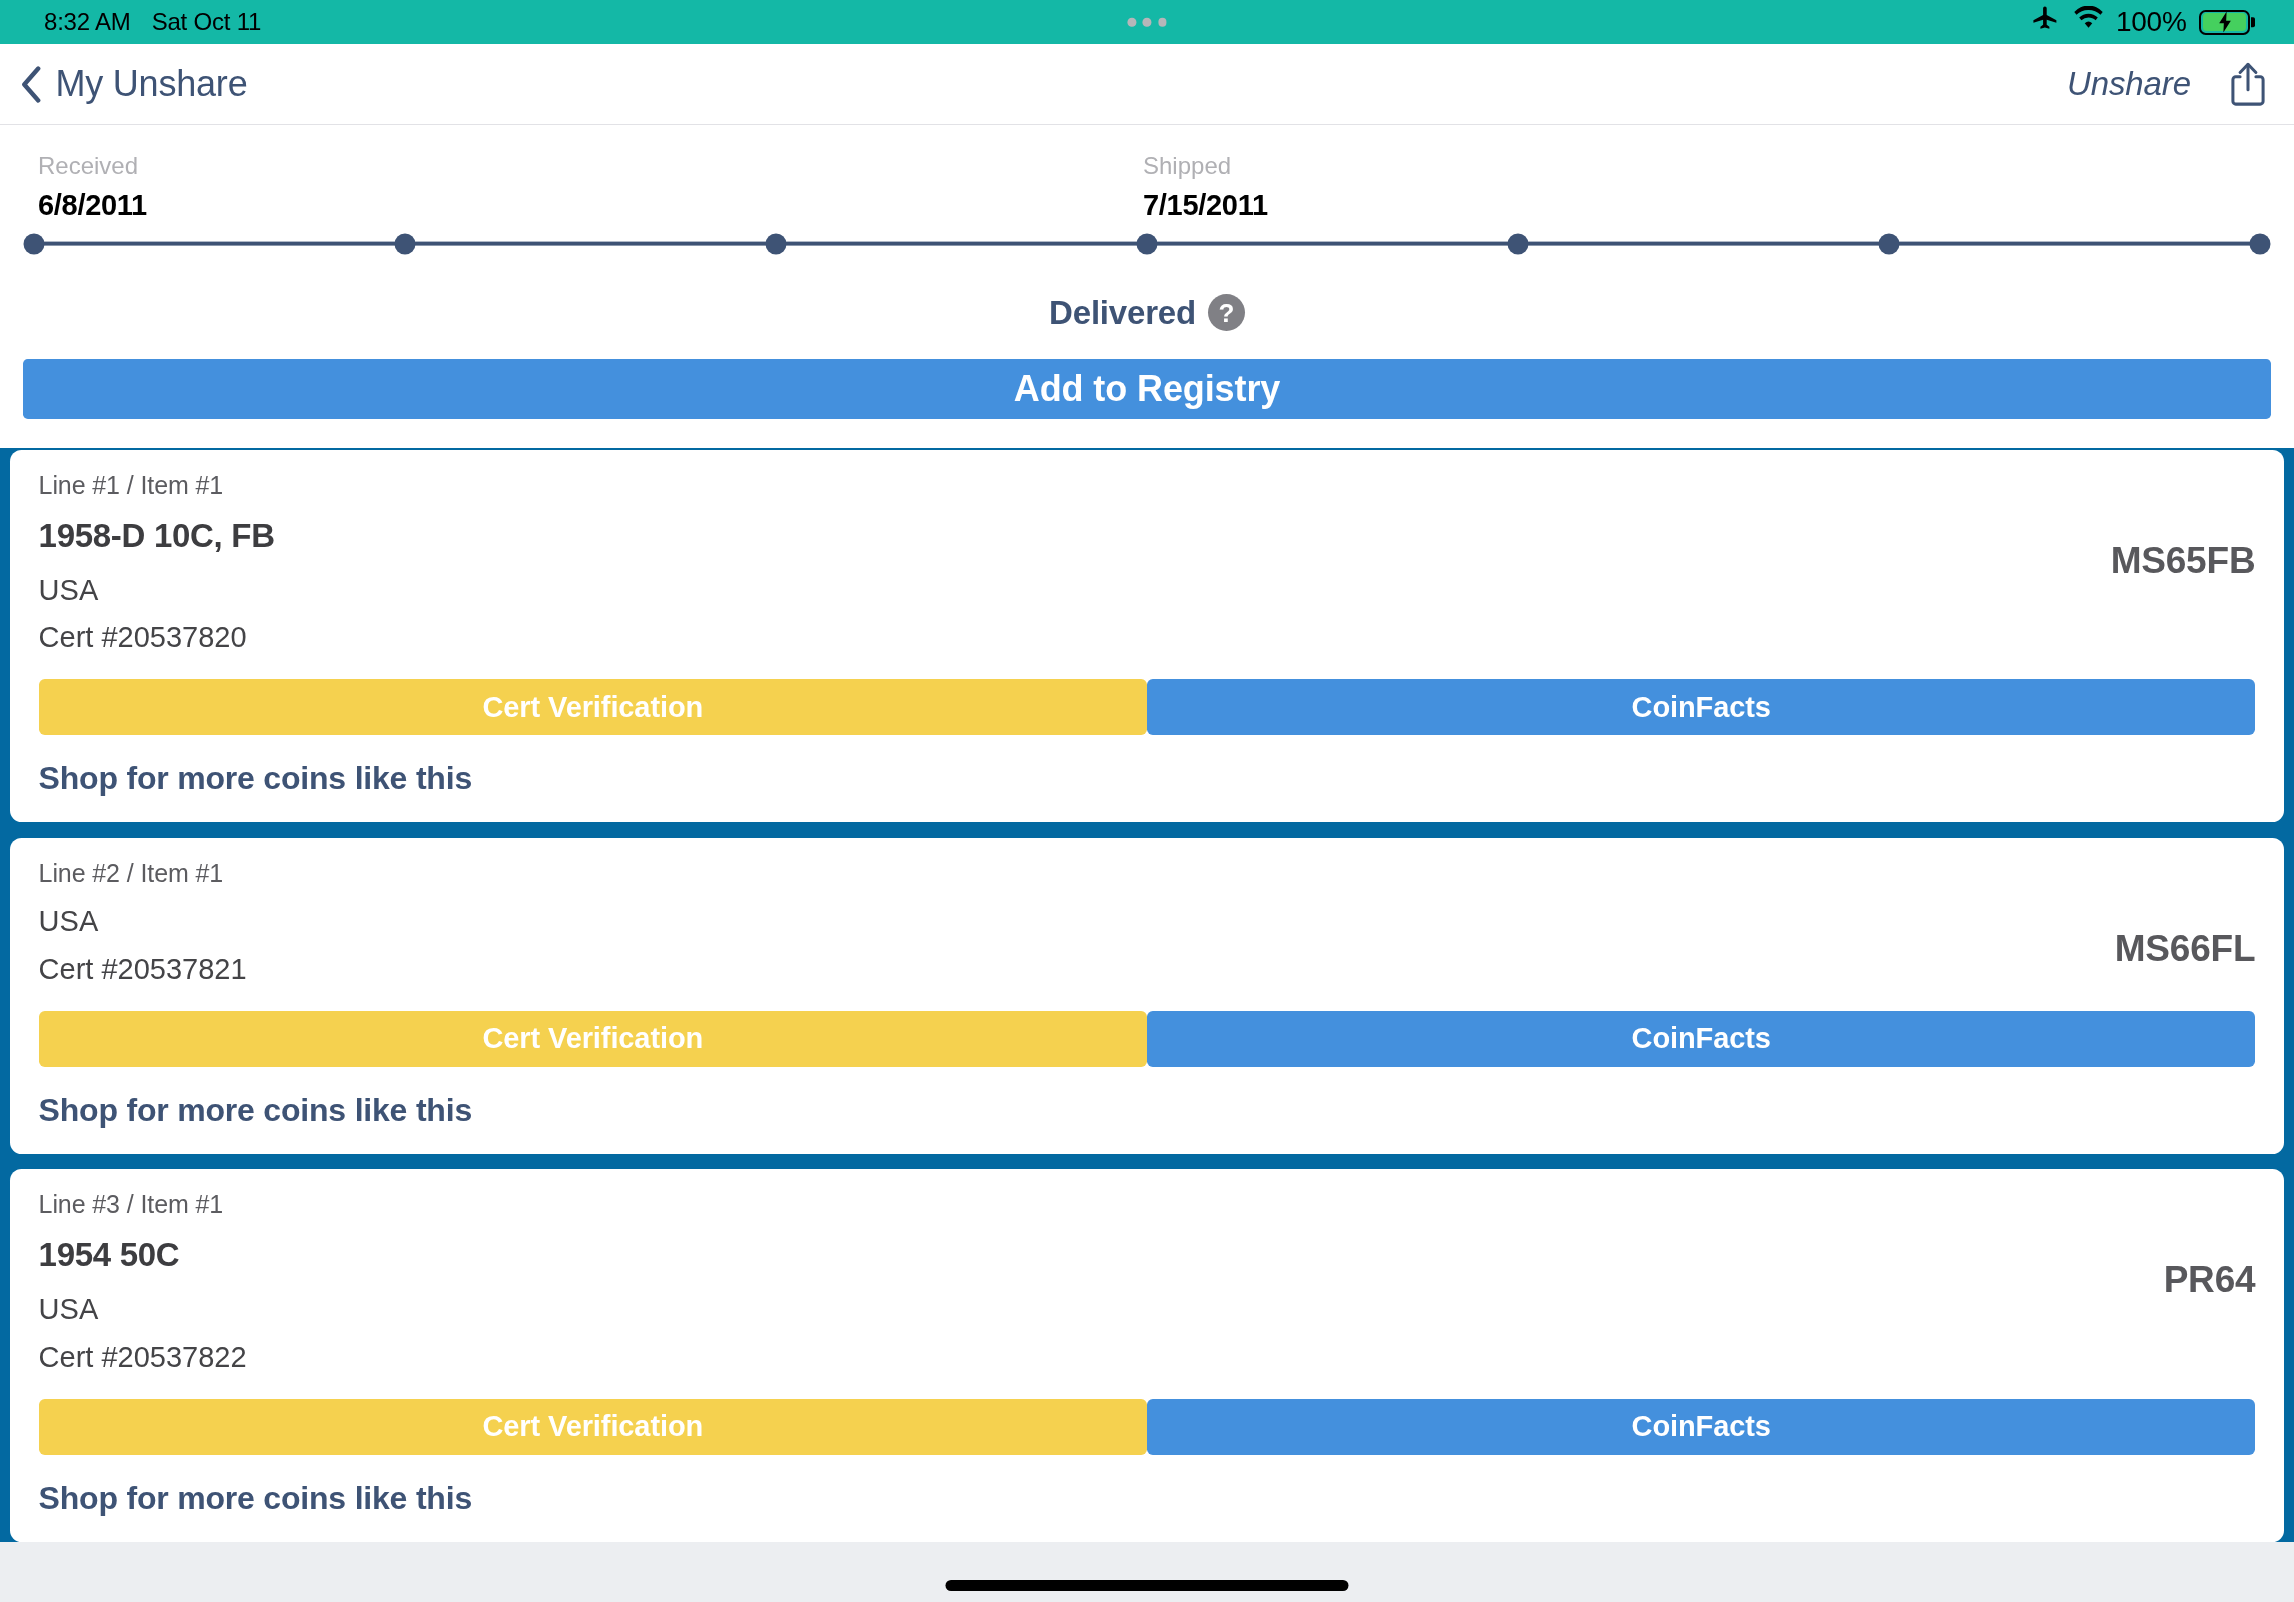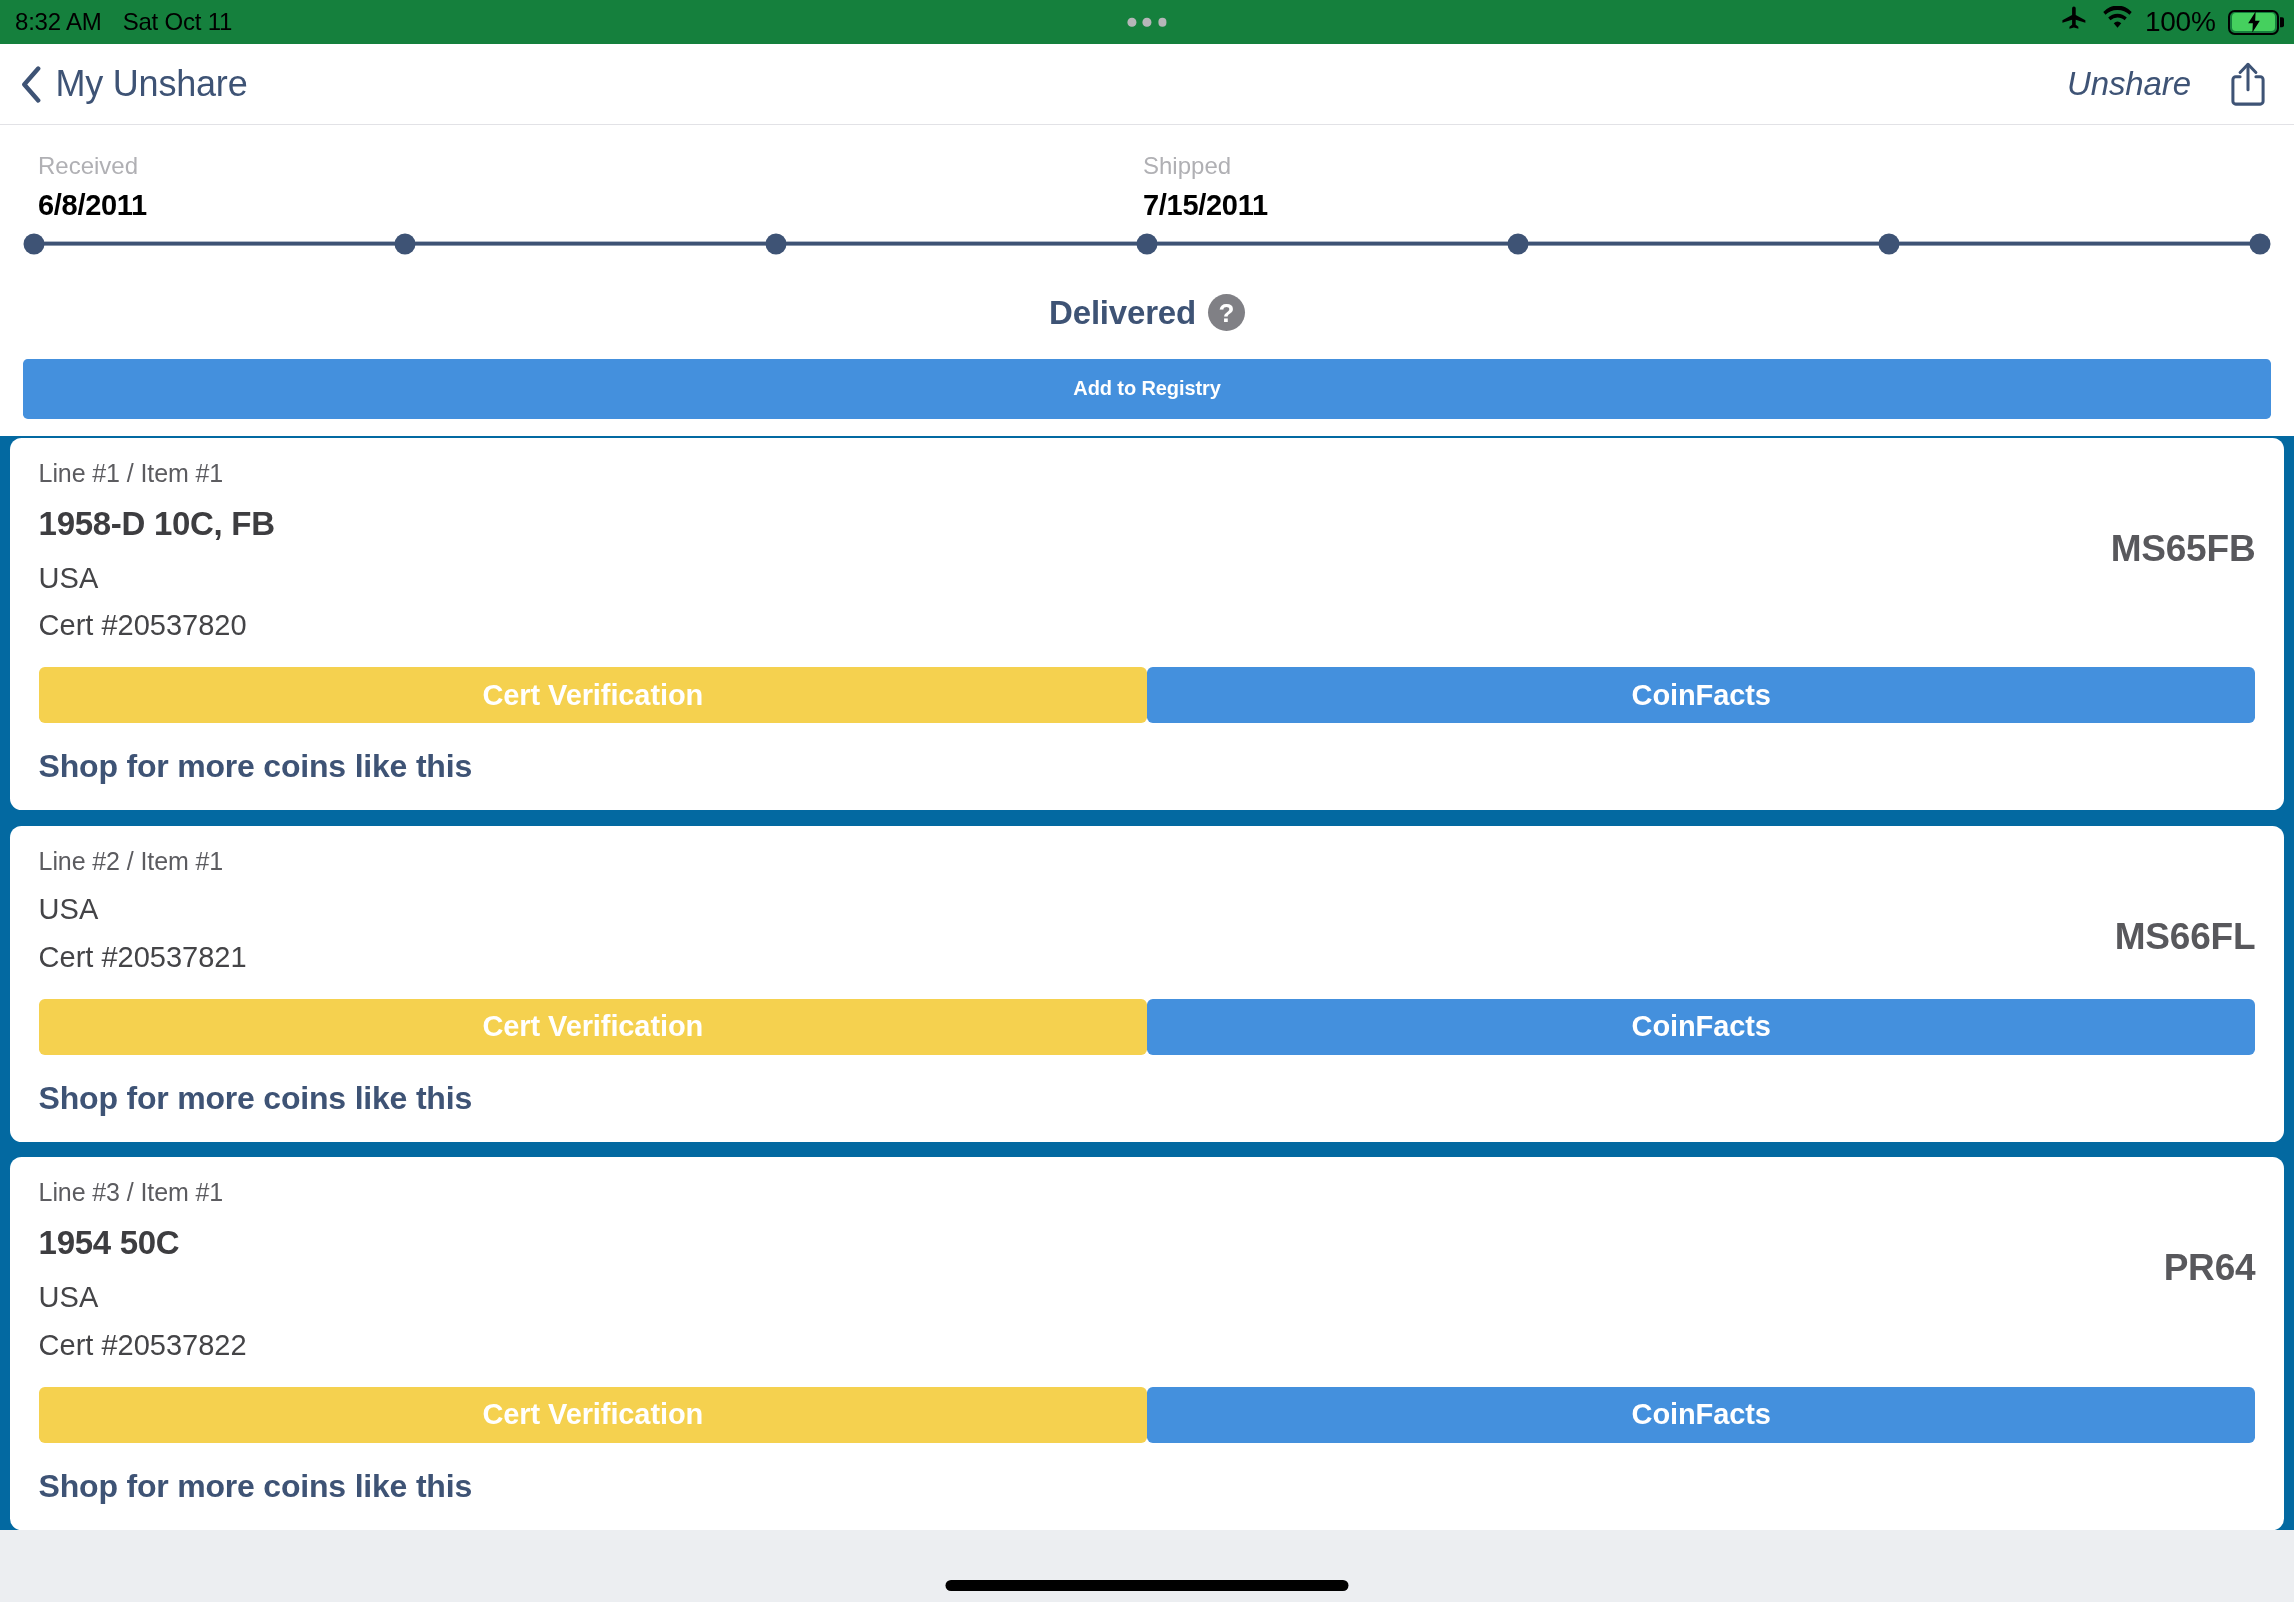--- a/index.html
+++ b/index.html
@@ -12,24 +12,24 @@
 
   body {
     font-family: "Liberation Sans", sans-serif;
     background: #eceef1;
     -webkit-font-smoothing: antialiased;
   }
 
   
   .status-bar {
     height: 44px;
-    background: #15803d;
-    display: flex;
-    align-items: center;
-    padding: 0 15px;
+    background: #14b8a6;
+    display: flex;
+    align-items: center;
+    padding: 0 44px;
     position: relative;
   }
   .status-left {
     display: flex;
     align-items: center;
     gap: 21px;
     font-size: 24px;
     color: #000;
     letter-spacing: -0.2px;
   }
@@ -210,28 +210,28 @@
     display: flex;
     align-items: center;
     justify-content: center;
     cursor: pointer;
     line-height: 1;
   }
 
   .registry-btn {
     display: block;
     width: calc(100% - 46px);
-    margin: 27px 23px 0 23px;
+    margin: 27px 23px 12px 23px;
     background: #4490dd;
     color: #ffffff;
     border: none;
     border-radius: 4.8px;
     height: 60px;
     font-family: "Liberation Sans", sans-serif;
-    font-size: 20px;
+    font-size: 36px;
     font-weight: 700;
     letter-spacing: -0.1px;
     cursor: pointer;
   }
 
   
   .items-area {
     background: #0369a1;
     padding-top: 2px;
   }

